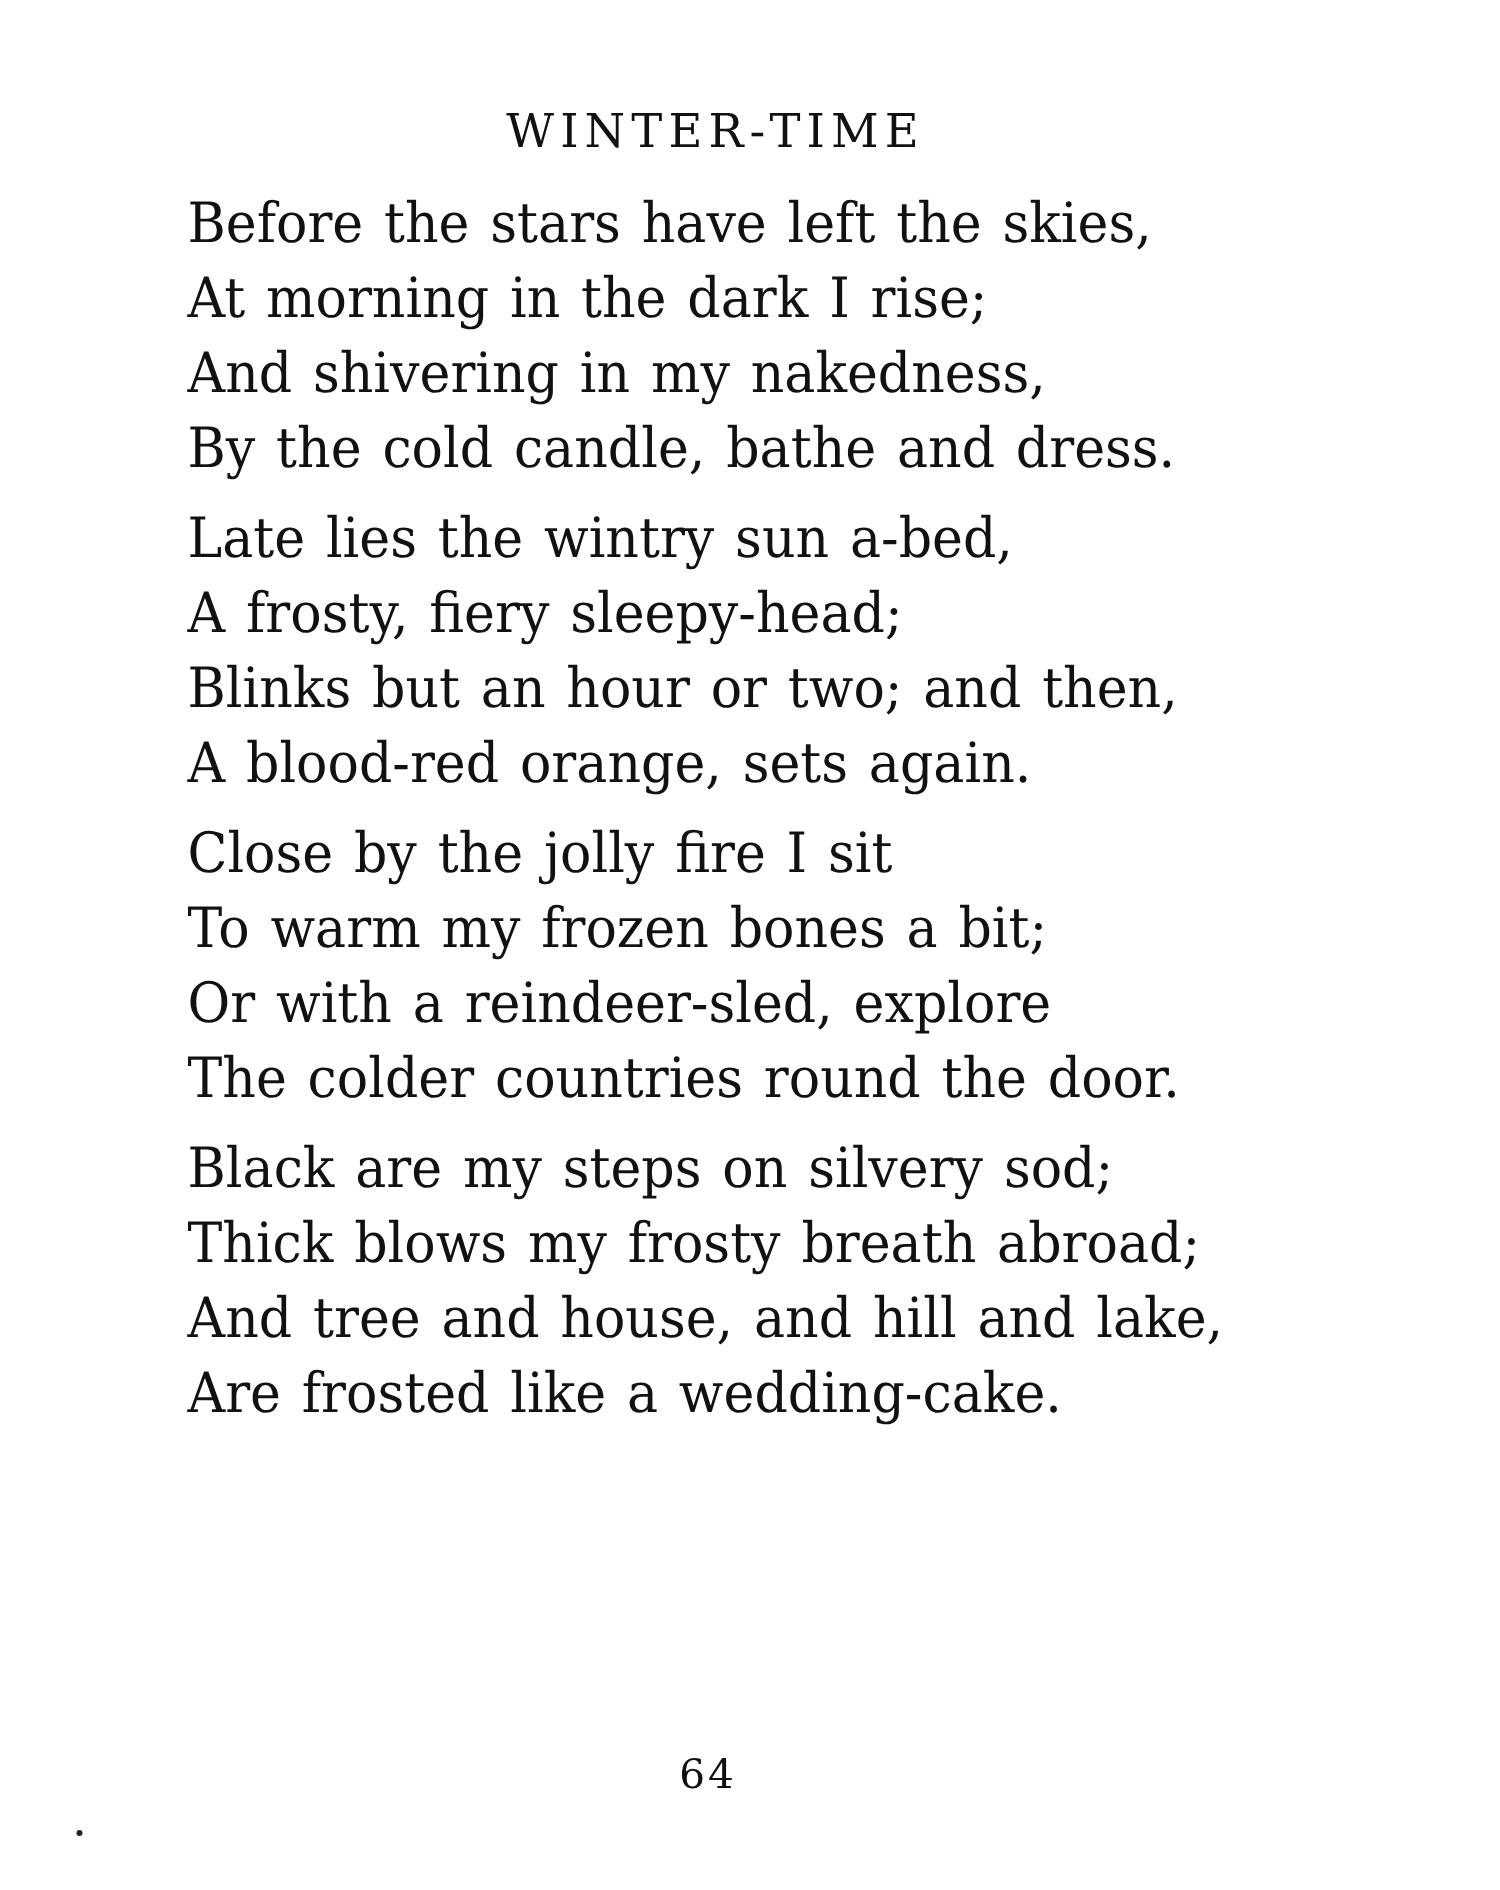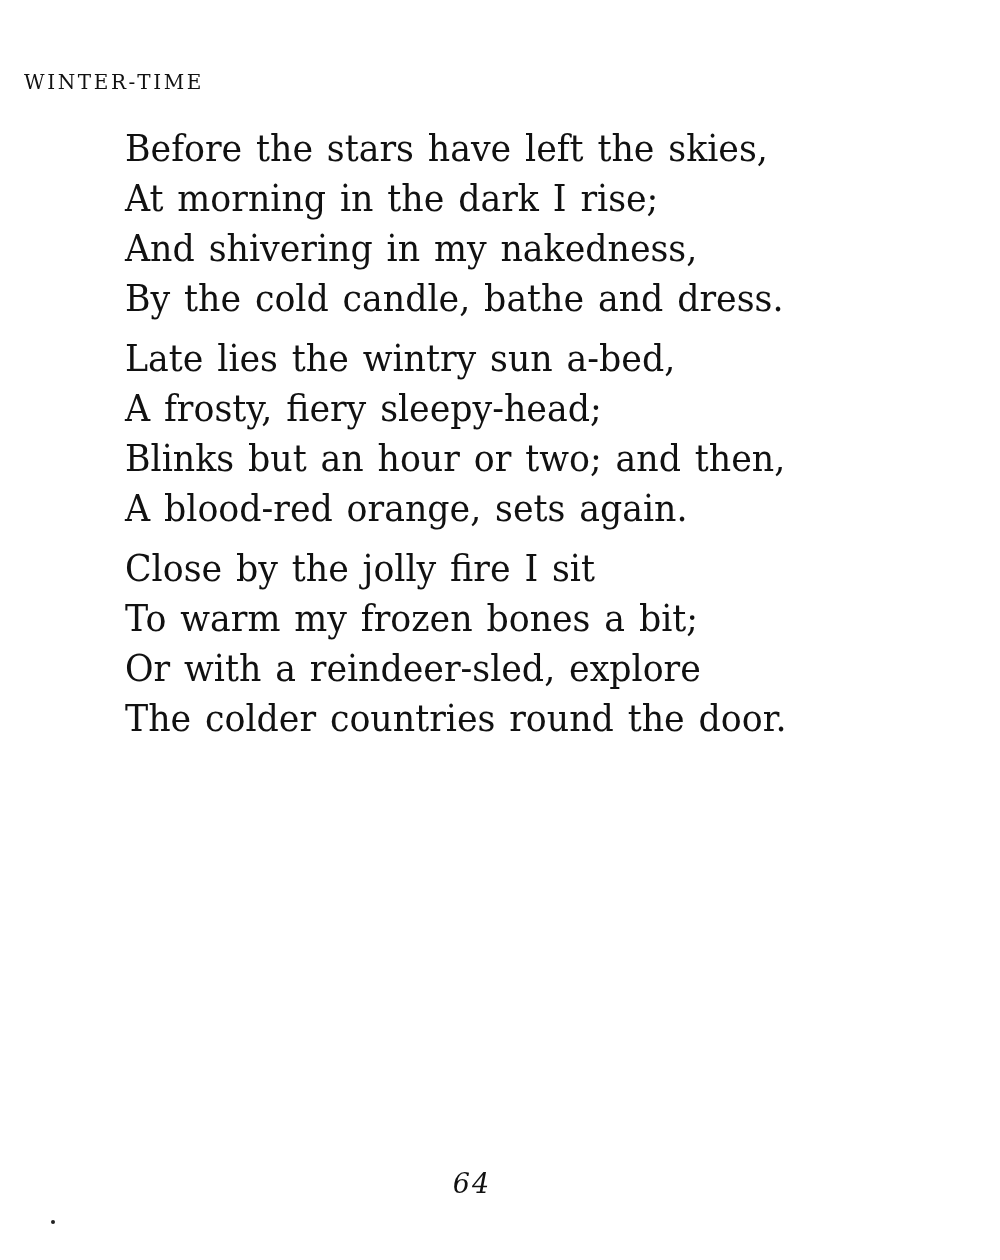--- a/index.html
+++ b/index.html
@@ -19,25 +19,25 @@
     position: absolute;
     inset: 0;
     background: #ffffff;
   }
   .title {
     position: absolute;
     top: 70px;
     left: 0;
     width: 954px;
     margin: 0;
-    font-size: 20px;
+    text-align: center;
+    font-size: 31px;
     font-weight: 400;
     letter-spacing: 0.13em;
     white-space: nowrap;
-    padding-left: 24px;
   }
   .poem {
     position: absolute;
     top: 124px;
     left: 125px;
     white-space: nowrap;
   }
   .stanza {
     margin: 0 0 10px 0;
   }
@@ -48,21 +48,20 @@
     transform: scaleX(0.94);
     transform-origin: 0 0;
   }
   .folio {
     position: absolute;
     top: 1168px;
     left: 0;
     width: 944px;
     text-align: center;
     font-size: 27px;
-    font-style: italic;
     letter-spacing: 2px;
   }
   .speck {
     position: absolute;
     left: 51px;
     top: 1220px;
     width: 4px;
     height: 4px;
     background: #222222;
     border-radius: 50%;
@@ -92,20 +91,26 @@
     </div>
 
     <div class="stanza">
       <div class="line">Close by the jolly fire I sit</div>
       <div class="line">To warm my frozen bones a bit;</div>
       <div class="line">Or with a reindeer-sled, explore</div>
       <div class="line">The colder countries round the door.</div>
     </div>
 
 
+    <div class="stanza">
+      <div class="line">Black are my steps on silvery sod;</div>
+      <div class="line">Thick blows my frosty breath abroad;</div>
+      <div class="line">And tree and house, and hill and lake,</div>
+      <div class="line">Are frosted like a wedding-cake.</div>
+    </div>
 
   </div>
 
   <div class="folio">64</div>
 
   <div class="speck"></div>
 
 </div>
 
 </body></html>

